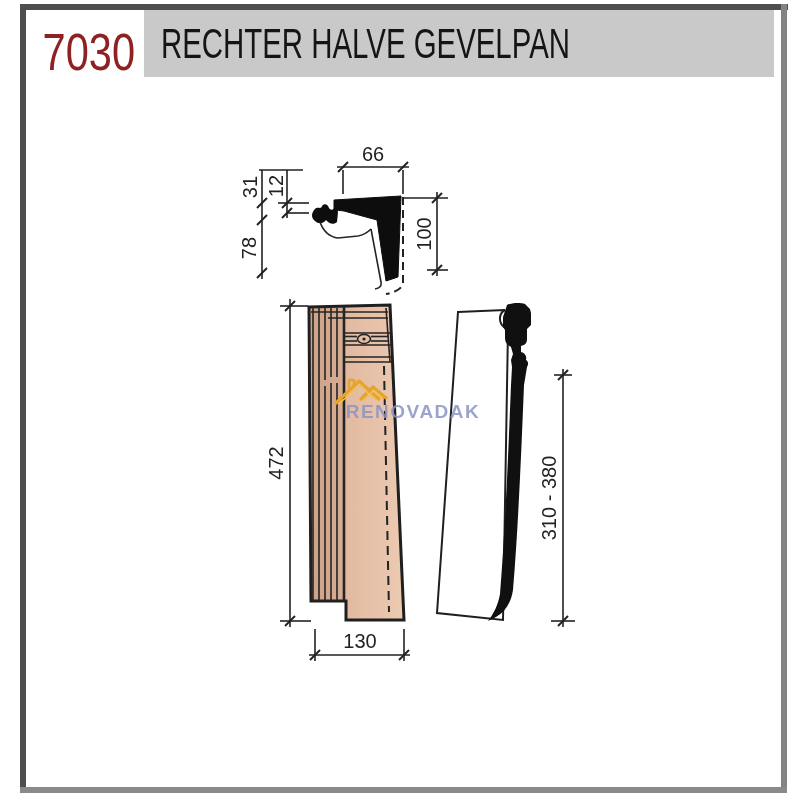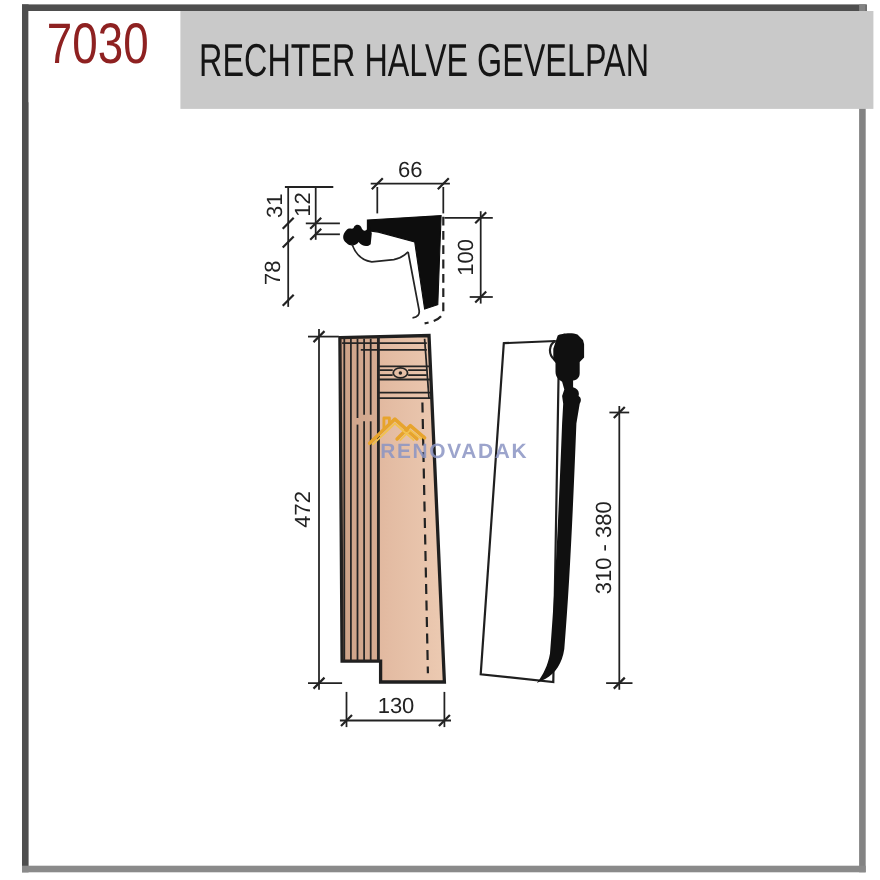--- a/index.html
+++ b/index.html
@@ -6,24 +6,24 @@
   #page{position:relative;width:800px;height:800px;background:#fff;overflow:hidden;
         font-family:"Liberation Sans",sans-serif;}
   
   .frame{position:absolute;background:#4e4e4e;}
   #frame-top{left:20px;top:4px;width:768px;height:6px;}
   #frame-left{left:20px;top:4px;width:6px;height:789px;}
   #frame-right{left:781px;top:4px;width:6px;height:789px;background:#838383;}
   #frame-bottom{left:20px;top:787px;width:767px;height:6px;background:#8a8a8a;}
   
   #code-box{position:absolute;left:26px;top:10px;width:126px;height:83px;background:#fff;
-            display:flex;justify-content:center;}
+            display:flex;align-items:center;justify-content:center;}
   #code-box .code{font-size:52px;color:#8e2121;display:inline-block;
                   transform:scaleX(0.80);transform-origin:center;}
-  #title-bar{position:absolute;left:164px;top:10px;width:630px;height:89px;background:#c9c9c9;
+  #title-bar{position:absolute;left:144px;top:10px;width:630px;height:67px;background:#c9c9c9;
              display:flex;align-items:center;}
   #title-bar .title{font-size:42px;color:#151515;display:inline-block;white-space:nowrap;
                     transform:scaleX(0.70);transform-origin:left center;margin-left:17px;}
   svg{position:absolute;left:0;top:0;}
   .dim{stroke:#222;stroke-width:1.6;fill:none;}
   .tick{stroke:#222;stroke-width:2;fill:none;}
   .dimtxt{font-family:"Liberation Sans",sans-serif;font-size:20px;fill:#222;}
   .tline{stroke:#242424;stroke-width:1.6;fill:none;}
   .tline2{stroke:#242424;stroke-width:2.6;fill:none;}
 </style>

